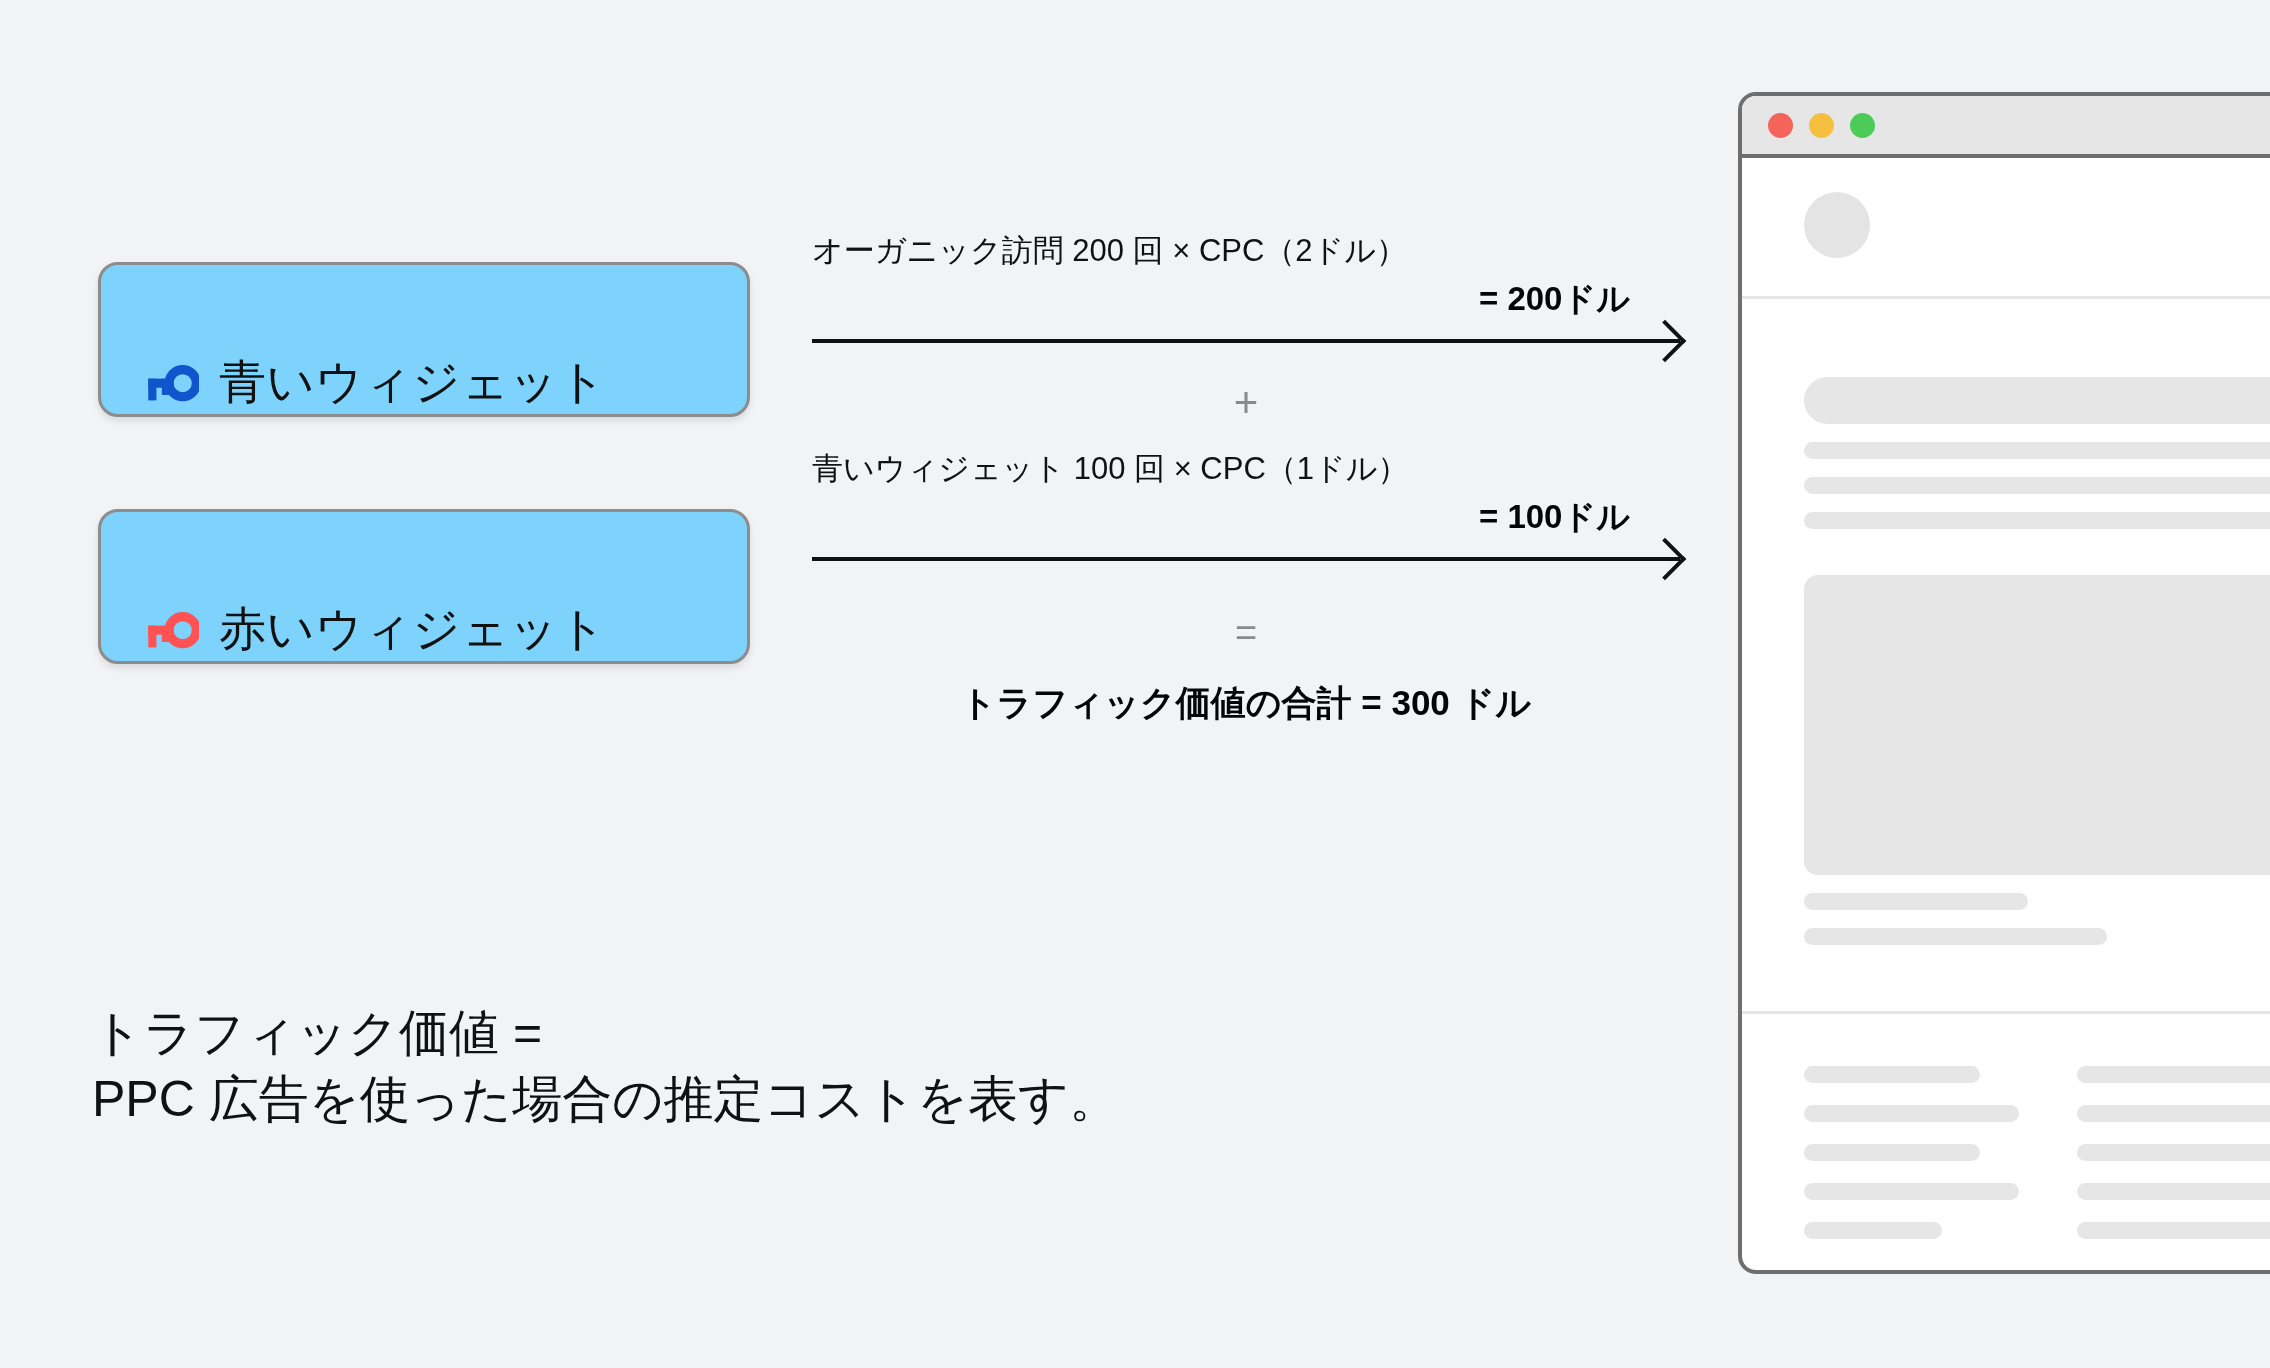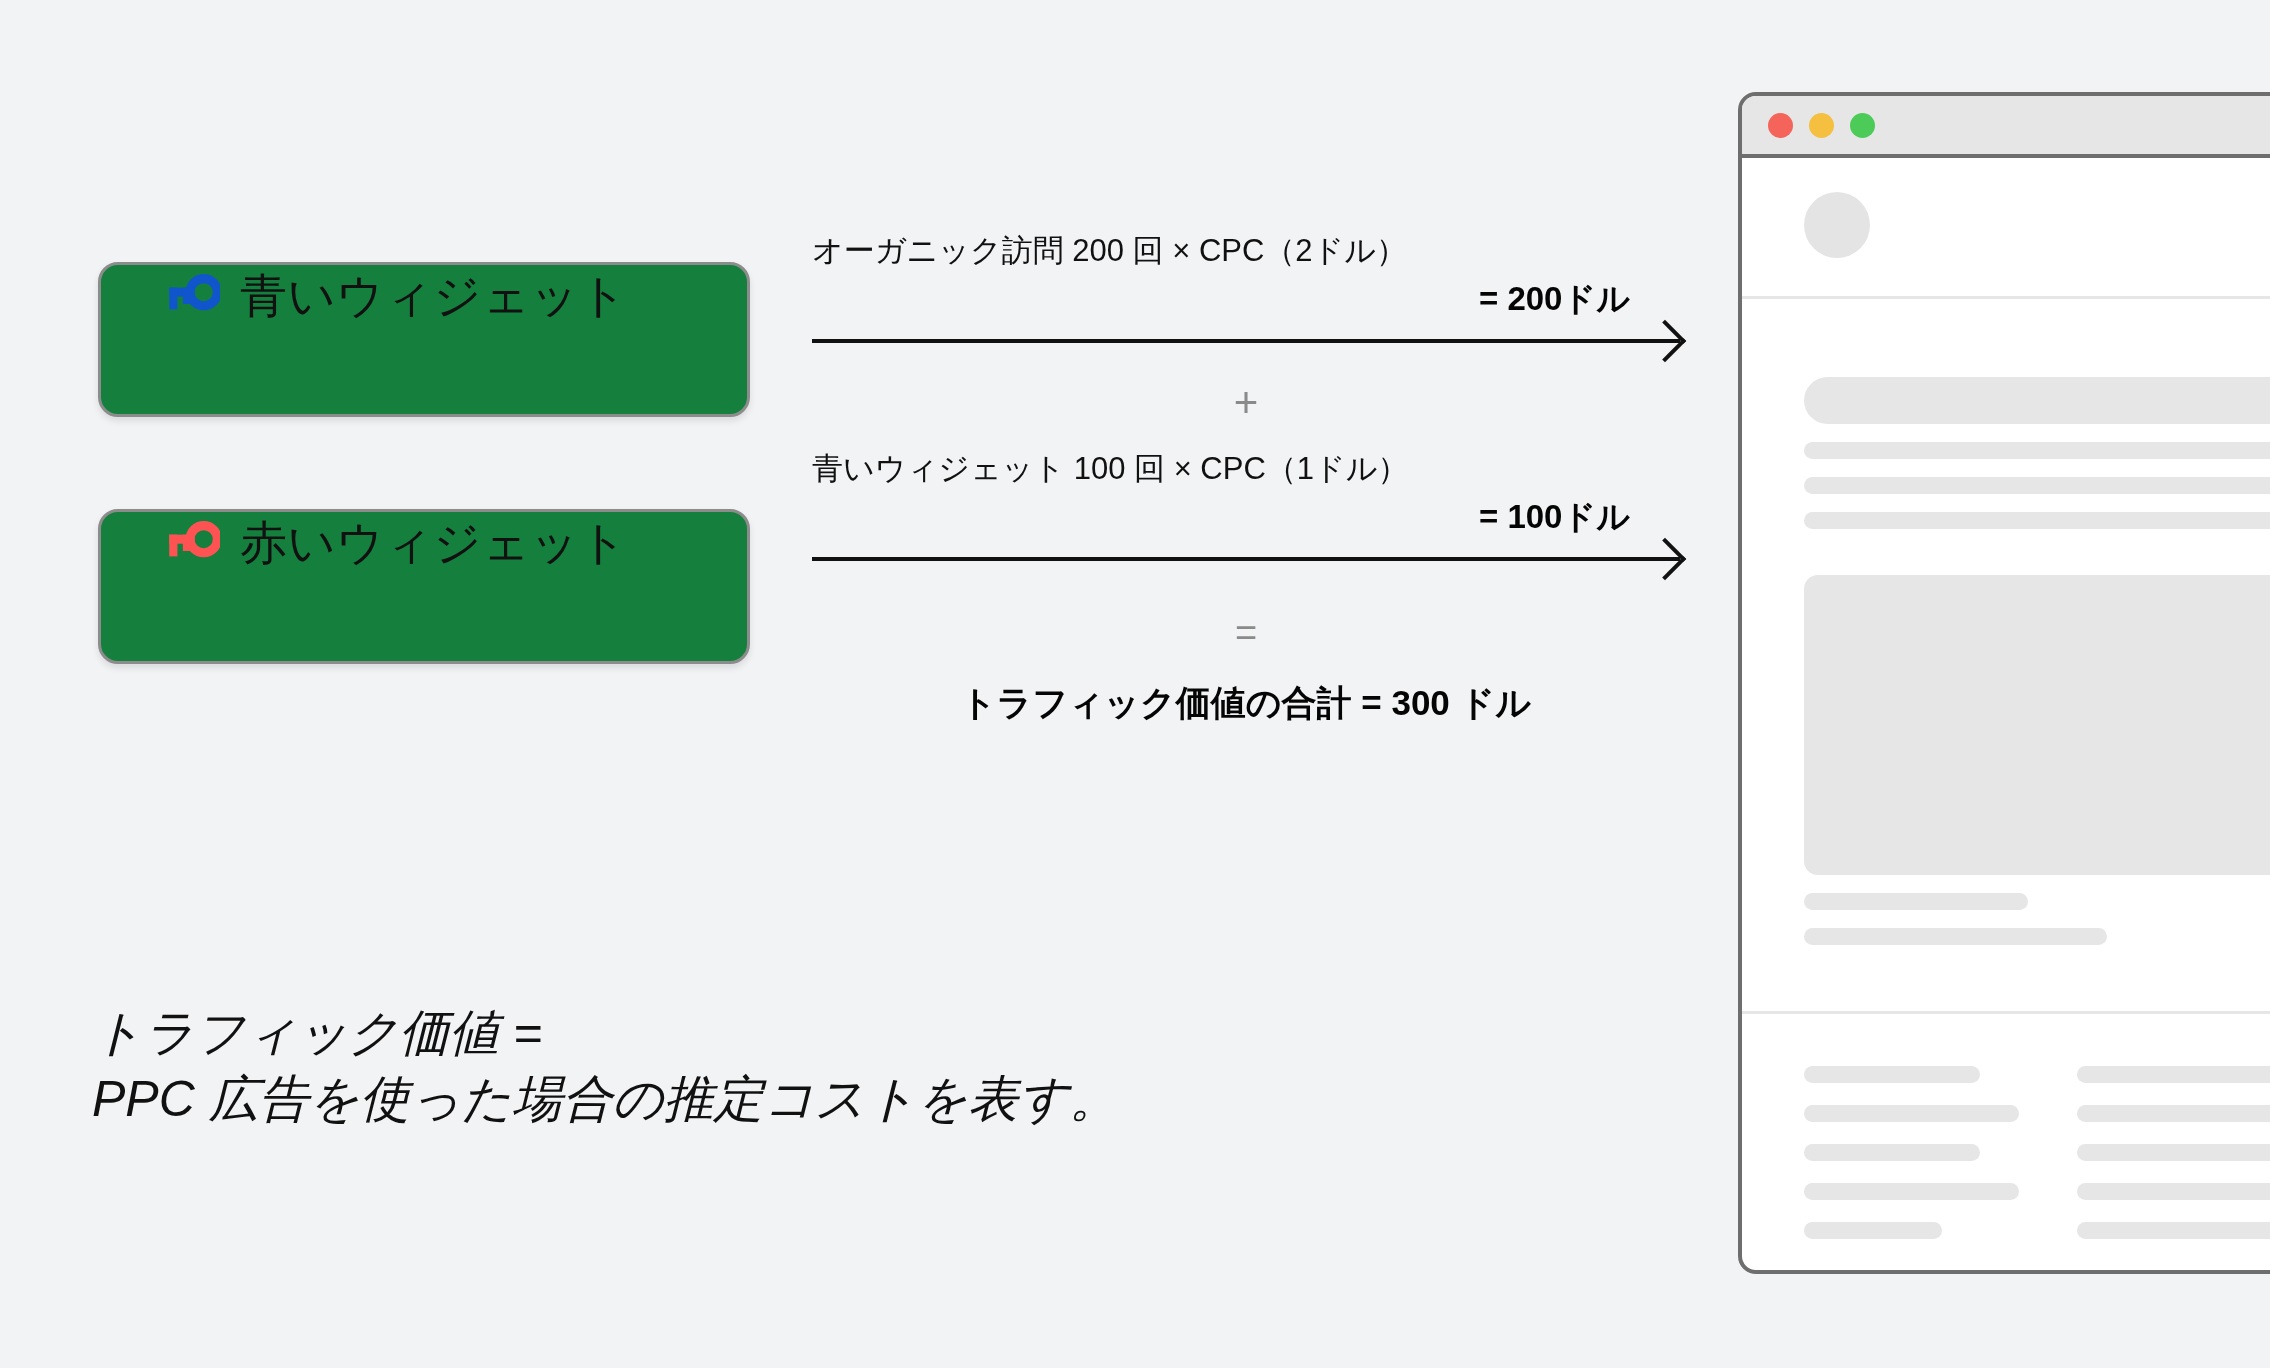--- a/index.html
+++ b/index.html
@@ -19,26 +19,26 @@
   .widget-cards {
     position: absolute;
     left: 98px;
     top: 262px;
     width: 652px;
   }
   .widget-card {
     box-sizing: border-box;
     width: 652px;
     height: 155px;
-    background: #15803d;
+    background: #7dd3fc;
     border: 3px solid #8c8c8c;
     border-radius: 20px;
     display: flex;
-    align-items: flex-start;
-    padding-left: 61px;
+    align-items: flex-end;
+    padding-left: 40px;
     box-shadow: 0 4px 7px rgba(0,0,0,0.10);
   }
   .widget-card + .widget-card {
     margin-top: 92px;
   }
   .key-icon {
     width: 58px;
     height: 58px;
     flex: 0 0 58px;
     display: block;
@@ -119,21 +119,20 @@
 
   
   .caption {
     position: absolute;
     left: 92px;
     top: 1000px;
     font-size: 50px;
     color: #111111;
     line-height: 1.32;
     white-space: pre-line;
-    font-style: italic;
   }
 
   
   .browser {
     position: absolute;
     left: 1738px;
     top: 92px;
     width: 620px;
     height: 1182px;
     background: #ffffff;

